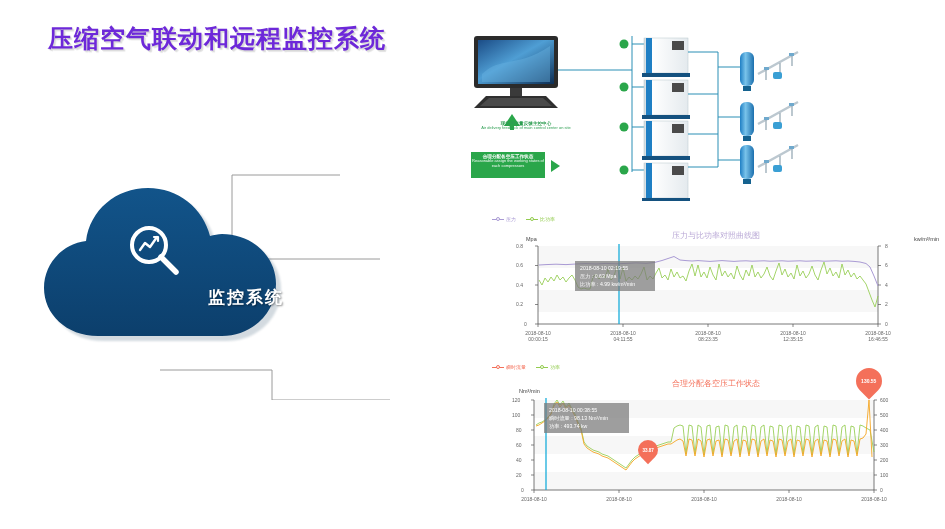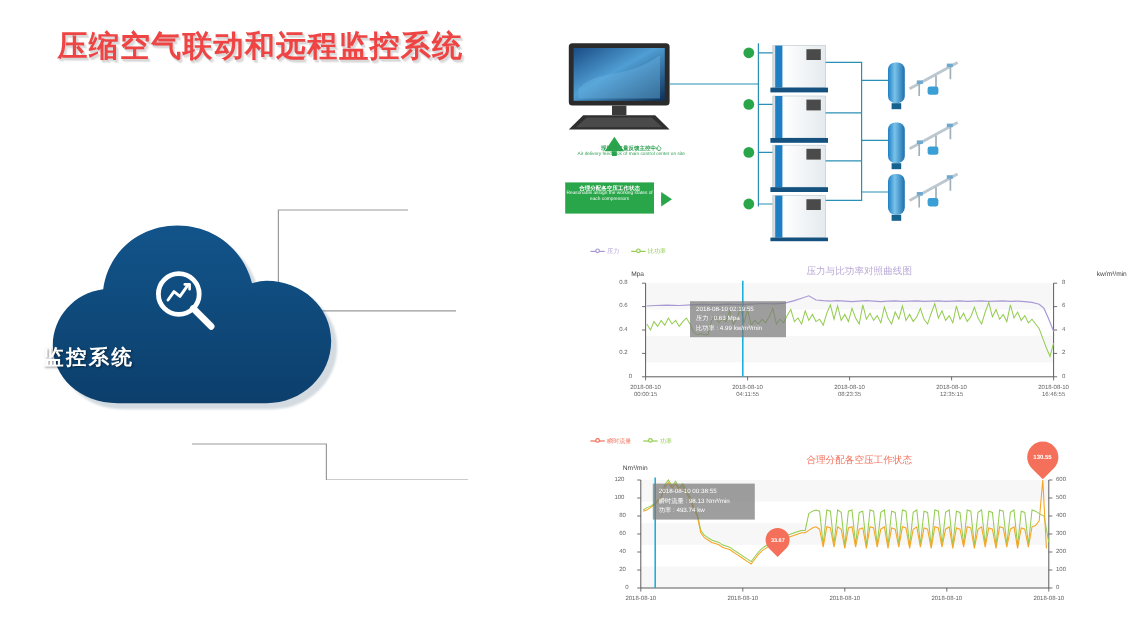--- a/index.html
+++ b/index.html
@@ -18,21 +18,21 @@
     overflow: hidden;
   }
 
   
   .slide-title {
     position: absolute;
     left: 48px;
     top: 22px;
     font-size: 25px;
     font-weight: bold;
-    color: #ef4444;
+    color: #6d28d9;
     letter-spacing: 1px;
     text-shadow: 1px 1px 0 #d8d8d8, 2px 2px 1px rgba(0,0,0,0.12);
     white-space: nowrap;
   }
 
   
   .cloud-wrap {
     position: absolute;
     left: 36px;
     top: 186px;
@@ -43,21 +43,21 @@
     position: absolute;
     left: 0; top: 0;
     width: 248px; height: 152px;
   }
   .cloud-shadow { transform: translate(5px, 5px); filter: blur(1px); opacity: .35; }
   .cloud-label {
     position: absolute;
     left: 0;
     top: 100px;
     width: 248px;
-    text-align: left;
+    text-align: right;
     color: #ffffff;
     font-size: 17px;
     font-weight: bold;
     letter-spacing: 2px;
     text-shadow: 1px 1px 2px rgba(0,0,0,0.45);
   }
   .cloud-icon {
     position: absolute;
     left: 88px;
     top: 34px;
@@ -337,21 +337,21 @@
     <span class="cn">现场用气量反馈主控中心</span>
     <span class="en">Air delivery feedback of main control center on site</span>
   </div>
 
   <div class="green-box">
     <span class="cn">合理分配各空压工作状态</span>
     <span class="en">Reasonable assign the working states of each compressors</span>
   </div>
   <div class="green-arrow"></div>
 
-  <div class="chart-panel" style="left:486px; top:204px; width:455px; height:125px;">
+  <div class="chart-panel" style="left:486px; top:214px; width:455px; height:125px;">
 
     <div class="chart-legend" style="left:6px; top:2px;">
       <span class="legend-item" style="color:#a99ad4">
         <i class="legend-mark"></i>
         <span>压力</span>
       </span>
       <span class="legend-item" style="color:#93cc4f">
         <i class="legend-mark"></i>
         <span>比功率</span>
       </span>

